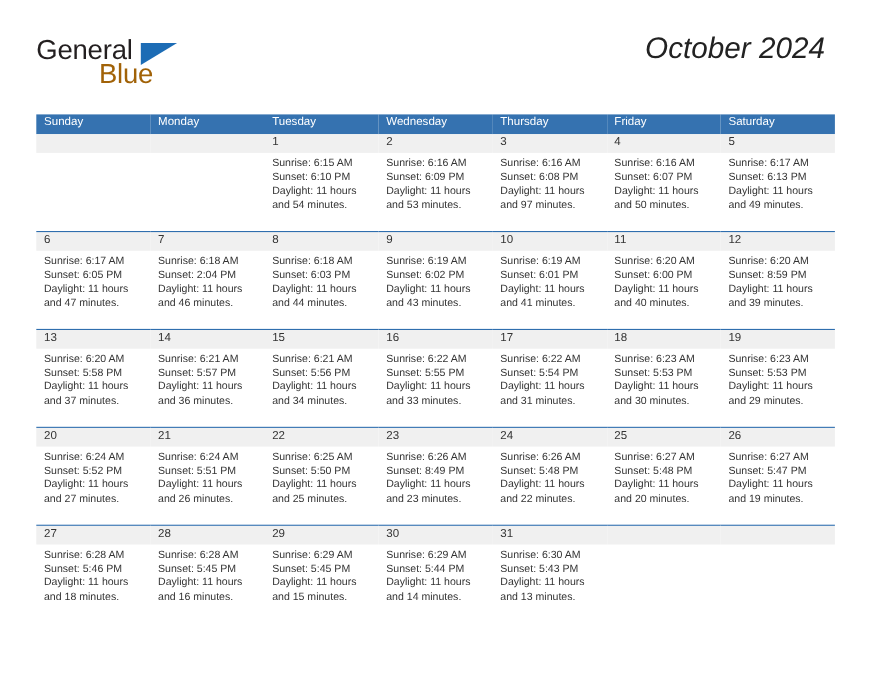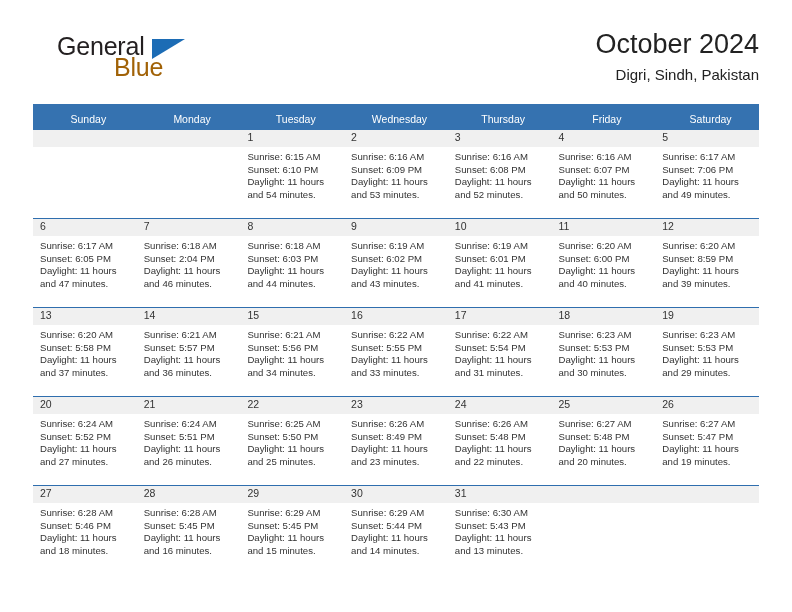--- a/index.html
+++ b/index.html
@@ -21,21 +21,20 @@
     box-sizing: border-box;
   }
 
   
   .header {
     position: absolute;
     left: 33px;
     top: 28px;
     right: 33px;
     height: 66px;
-    margin-left: 24px;
   }
   .logo {
     position: absolute;
     left: 0;
     top: 4px;
     width: 210px;
     height: 56px;
   }
   .logo-general {
     position: absolute;
@@ -60,23 +59,24 @@
     left: 95px;
     top: 7px;
     width: 0;
     height: 0;
     border-left: 33px solid #1c6cb5;
     border-bottom: 20px solid transparent;
   }
 
   .title-block {
     position: absolute;
-    right: 0;
+    right: 9px;
     top: 0;
     text-align: right;
+    font-style: italic;
   }
   .cal-title {
     font-size: 27px;
     color: #222222;
     line-height: 32px;
     white-space: nowrap;
     font-weight: normal;
   }
   .cal-subtitle {
     font-size: 15px;
@@ -93,22 +93,22 @@
     top: 104px;
     width: 726px;
     border-collapse: collapse;
     table-layout: fixed;
   }
   .calendar th {
     background: #3572b0;
     color: #ffffff;
     font-size: 10.5px;
     font-weight: normal;
-    text-align: center;
-    padding: 9px 0 5px 7px;
+    text-align: left;
+    padding: 1px 0 5px 7px;
     height: 12px;
     border: none;
   }
   .calendar td {
     vertical-align: top;
     padding: 0;
     border: none;
     border-top: 1.5px solid #2f6eae;
     height: 88px;
   }
@@ -144,21 +144,20 @@
   <div class="header">
 
     <div class="logo">
       <span class="logo-general">General</span>
       <span class="logo-triangle"></span>
       <span class="logo-blue">Blue</span>
     </div>
 
     <div class="title-block">
       <div class="cal-title">October 2024</div>
-      <div class="cal-subtitle">Digri, Sindh, Pakistan</div>
     </div>
 
   </div>
 
   <table class="calendar">
     <thead>
       <tr id="weekday-row">
           <th>Sunday</th>
           <th>Monday</th>
           <th>Tuesday</th>
@@ -195,37 +194,37 @@
               <div>Daylight: 11 hours</div>
               <div>and 53 minutes.</div>
             </div>
           </td>
           <td>
             <div class="daynum-band">3</div>
             <div class="cell-body">
               <div>Sunrise: 6:16 AM</div>
               <div>Sunset: 6:08 PM</div>
               <div>Daylight: 11 hours</div>
-              <div>and 52 minutes.</div>
+              <div>and 97 minutes.</div>
             </div>
           </td>
           <td>
             <div class="daynum-band">4</div>
             <div class="cell-body">
               <div>Sunrise: 6:16 AM</div>
               <div>Sunset: 6:07 PM</div>
               <div>Daylight: 11 hours</div>
               <div>and 50 minutes.</div>
             </div>
           </td>
           <td>
             <div class="daynum-band">5</div>
             <div class="cell-body">
               <div>Sunrise: 6:17 AM</div>
-              <div>Sunset: 7:06 PM</div>
+              <div>Sunset: 6:13 PM</div>
               <div>Daylight: 11 hours</div>
               <div>and 49 minutes.</div>
             </div>
           </td>
         </tr>
         <tr class="week-row">
           <td>
             <div class="daynum-band">6</div>
             <div class="cell-body">
               <div>Sunrise: 6:17 AM</div>

